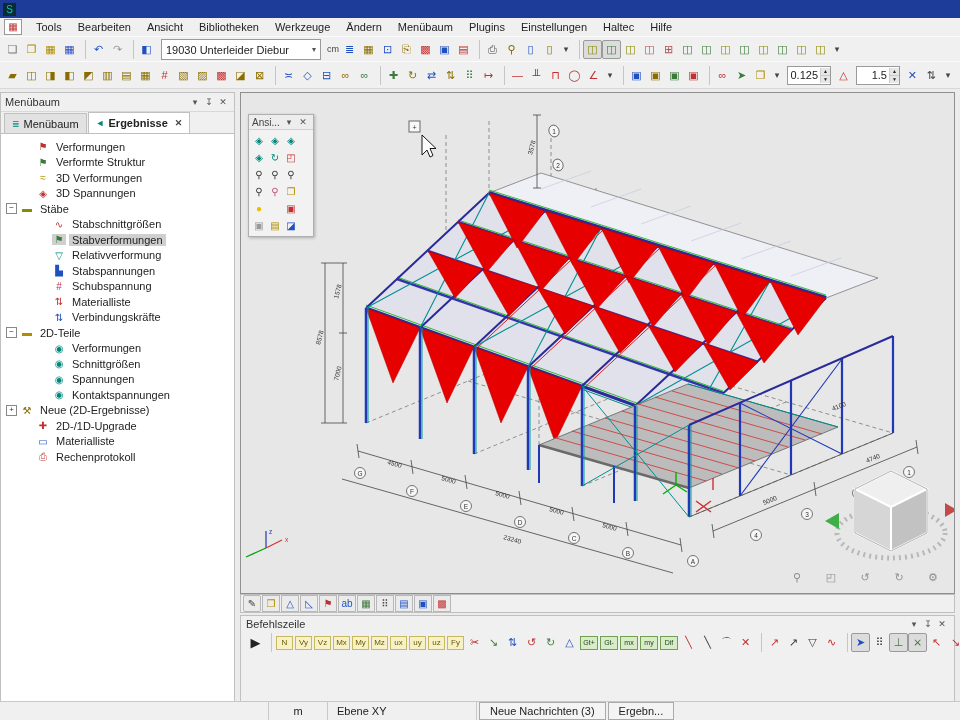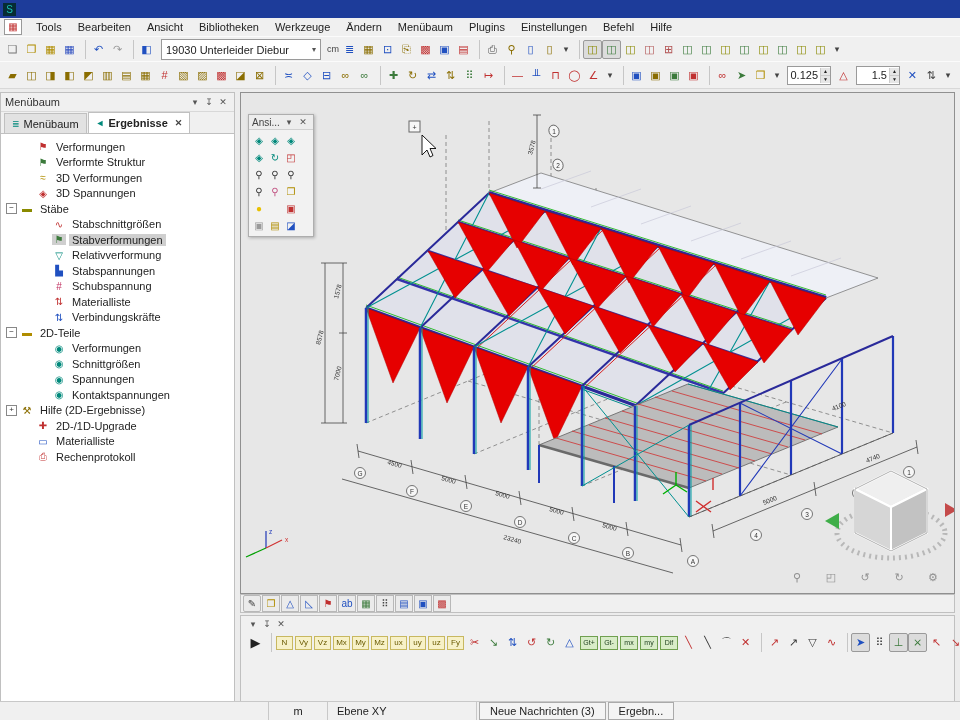--- a/index.html
+++ b/index.html
@@ -108,21 +108,21 @@
   <span style="display:flex">
     <span class="menu-item">Tools</span>
       <span class="menu-item">Bearbeiten</span>
       <span class="menu-item">Ansicht</span>
       <span class="menu-item">Bibliotheken</span>
       <span class="menu-item">Werkzeuge</span>
       <span class="menu-item">Ändern</span>
       <span class="menu-item">Menübaum</span>
       <span class="menu-item">Plugins</span>
       <span class="menu-item">Einstellungen</span>
-      <span class="menu-item">Befehl</span>
+      <span class="menu-item">Haltec</span>
       <span class="menu-item">Hilfe</span>
   </span>
 </div>
 
 <div class="tb" id="tb1">
   <span class="tblist">
     <span class="tbi" style="color: rgb(119, 119, 119);">❏</span>
       <span class="tbi" style="color: rgb(176, 141, 0);">❐</span>
       <span class="tbi" style="color: rgb(176, 141, 0);">▦</span>
       <span class="tbi" style="color: rgb(48, 80, 192);">▦</span>
@@ -343,21 +343,21 @@
         <span class="tlbl">Spannungen</span>
       </div>
       <div class="trow lv2" style="color: rgb(0, 137, 123);">
         <span class="texp"></span>
         <span class="tico">◉</span>
         <span class="tlbl">Kontaktspannungen</span>
       </div>
       <div class="trow lv0" style="color: rgb(138, 109, 0);">
         <span class="texp">+</span>
         <span class="tico">⚒</span>
-        <span class="tlbl">Hilfe (2D-Ergebnisse)</span>
+        <span class="tlbl">Neue (2D-Ergebnisse)</span>
       </div>
       <div class="trow lv1" style="color: rgb(192, 48, 48);">
         <span class="texp"></span>
         <span class="tico">✚</span>
         <span class="tlbl">2D-/1D-Upgrade</span>
       </div>
       <div class="trow lv1" style="color: rgb(32, 80, 192);">
         <span class="texp"></span>
         <span class="tico">▭</span>
         <span class="tlbl">Materialliste</span>
@@ -599,20 +599,21 @@
     <span class="tbi small" style="color: rgb(32, 80, 192);">ab</span>
     <span class="tbi" style="color: rgb(59, 122, 59);">▦</span>
     <span class="tbi" style="color: rgb(68, 68, 68);">⠿</span>
     <span class="tbi" style="color: rgb(32, 80, 192);">▤</span>
     <span class="tbi" style="color: rgb(32, 80, 192);">▣</span>
     <span class="tbi" style="color: rgb(192, 48, 48);">▩</span>
 </div>
 
 <div class="cmdpanel">
   <div class="cmd-head">
+    <span class="ttl">Befehlszeile</span>
     <span class="winbtn">▾</span>
     <span class="winbtn">↧</span>
     <span class="winbtn">✕</span>
   </div>
   <div class="cmd-tools">
     <span class="tblist">
       <span class="tbi big" style="color: rgb(34, 34, 34);">▶</span>
         <span class="tbi sep"></span>
         <span class="tbi ld">N</span>
         <span class="tbi ld">Vy</span>

